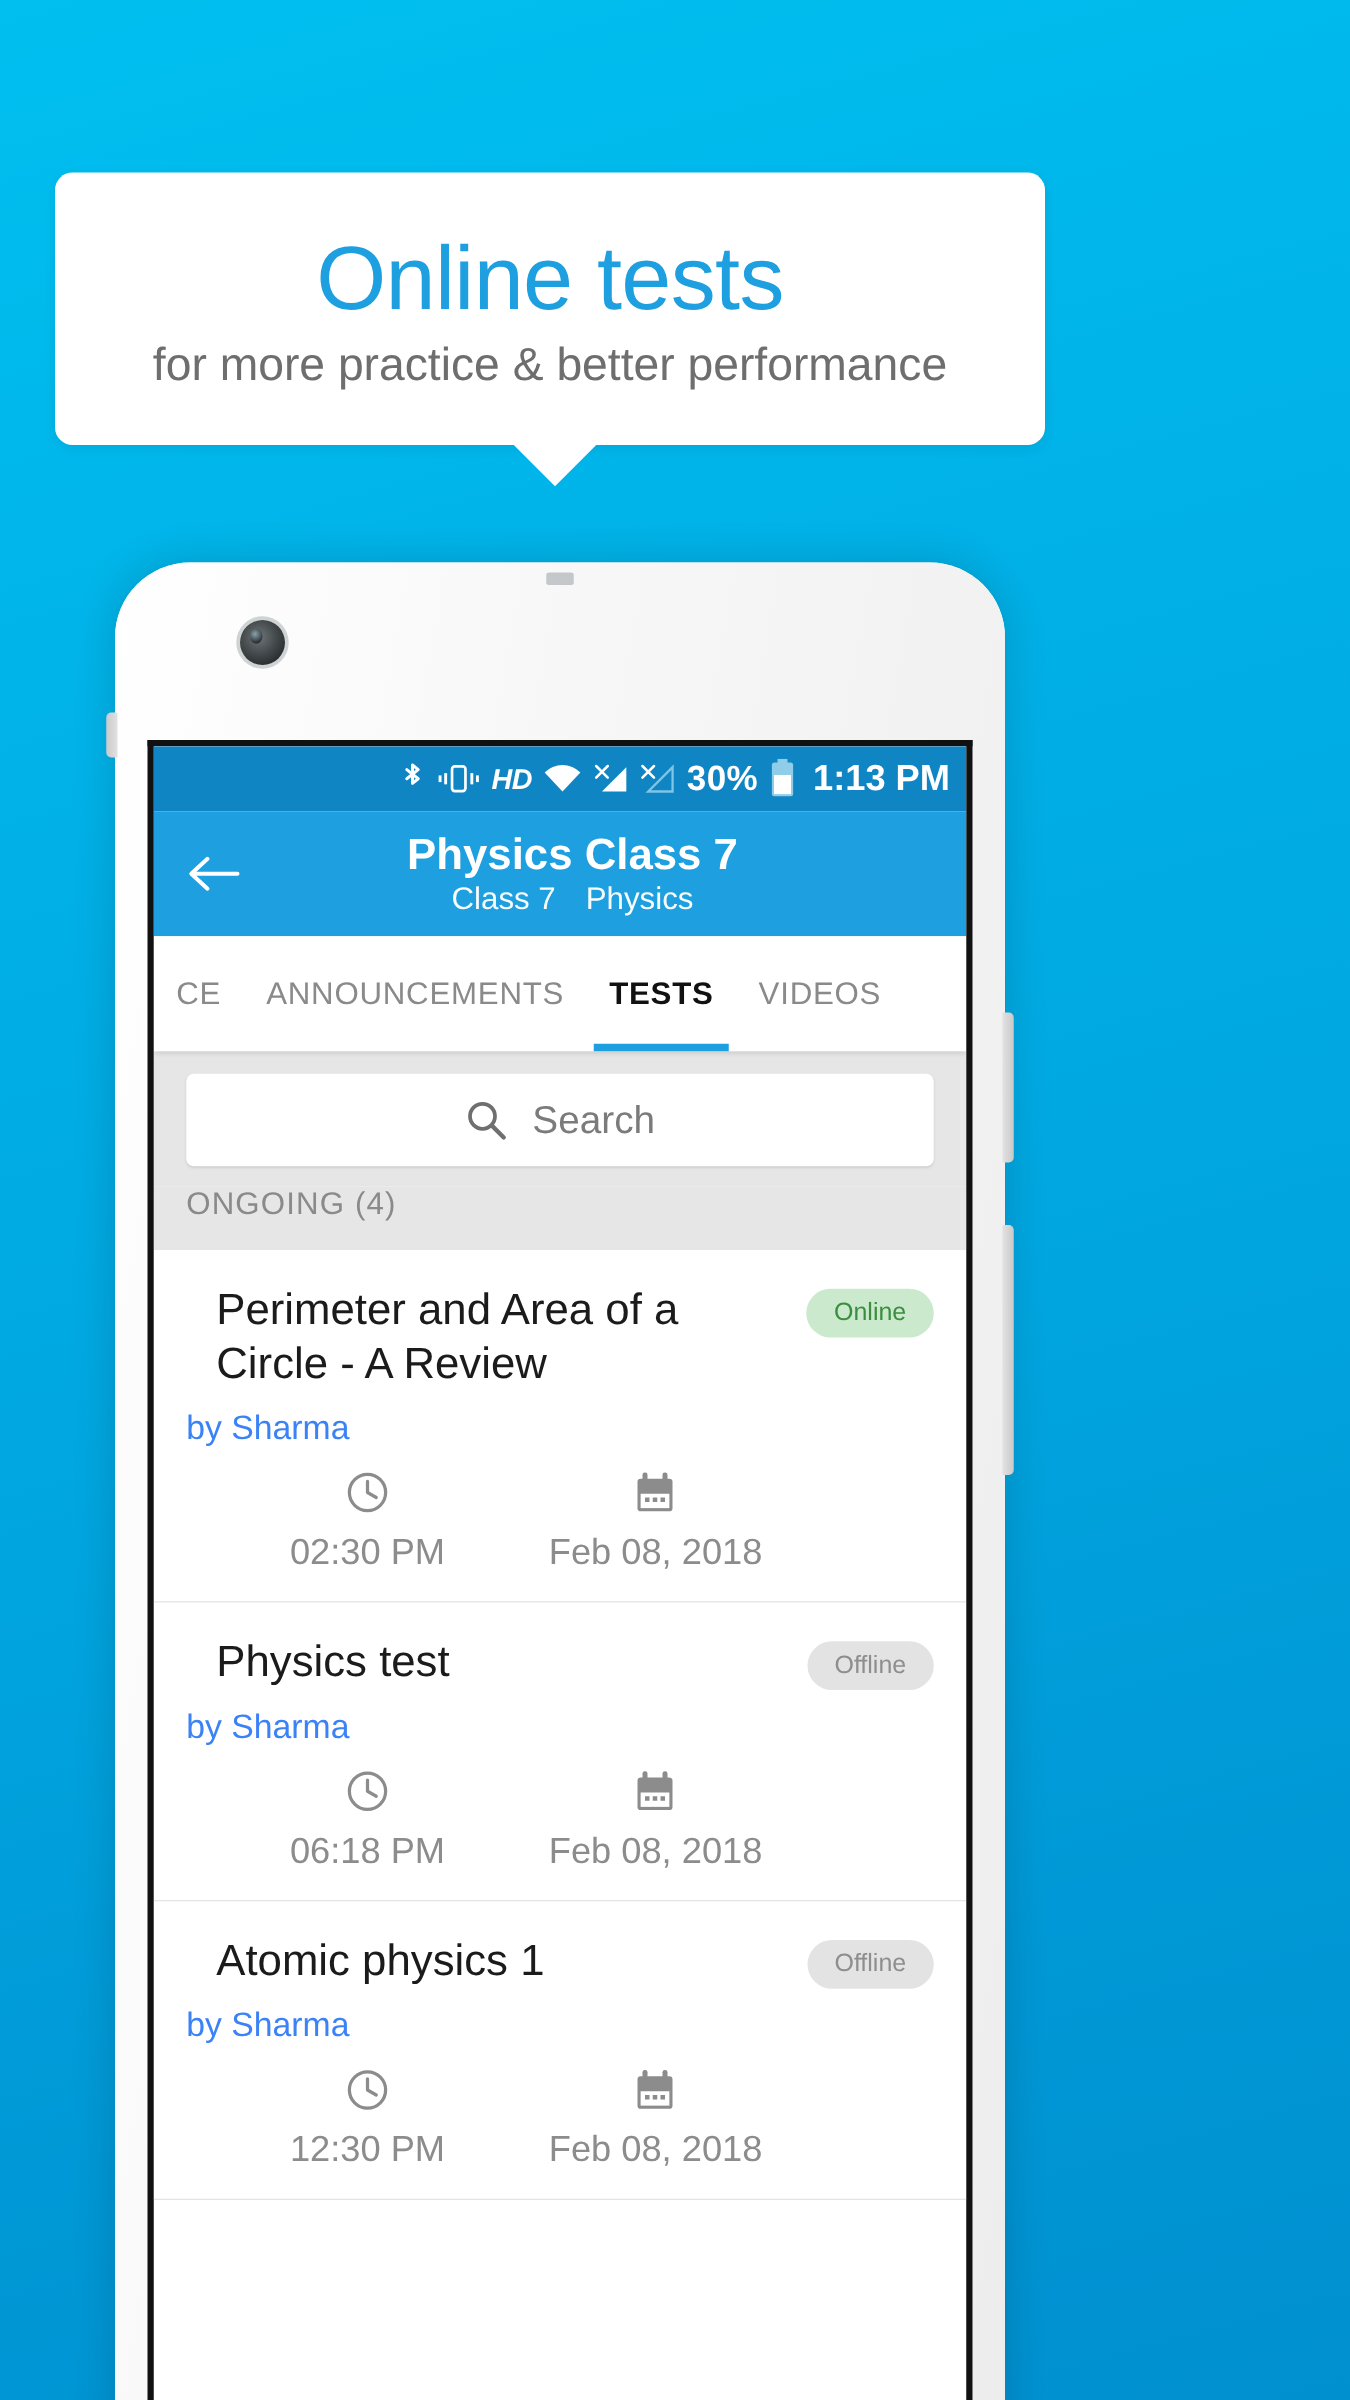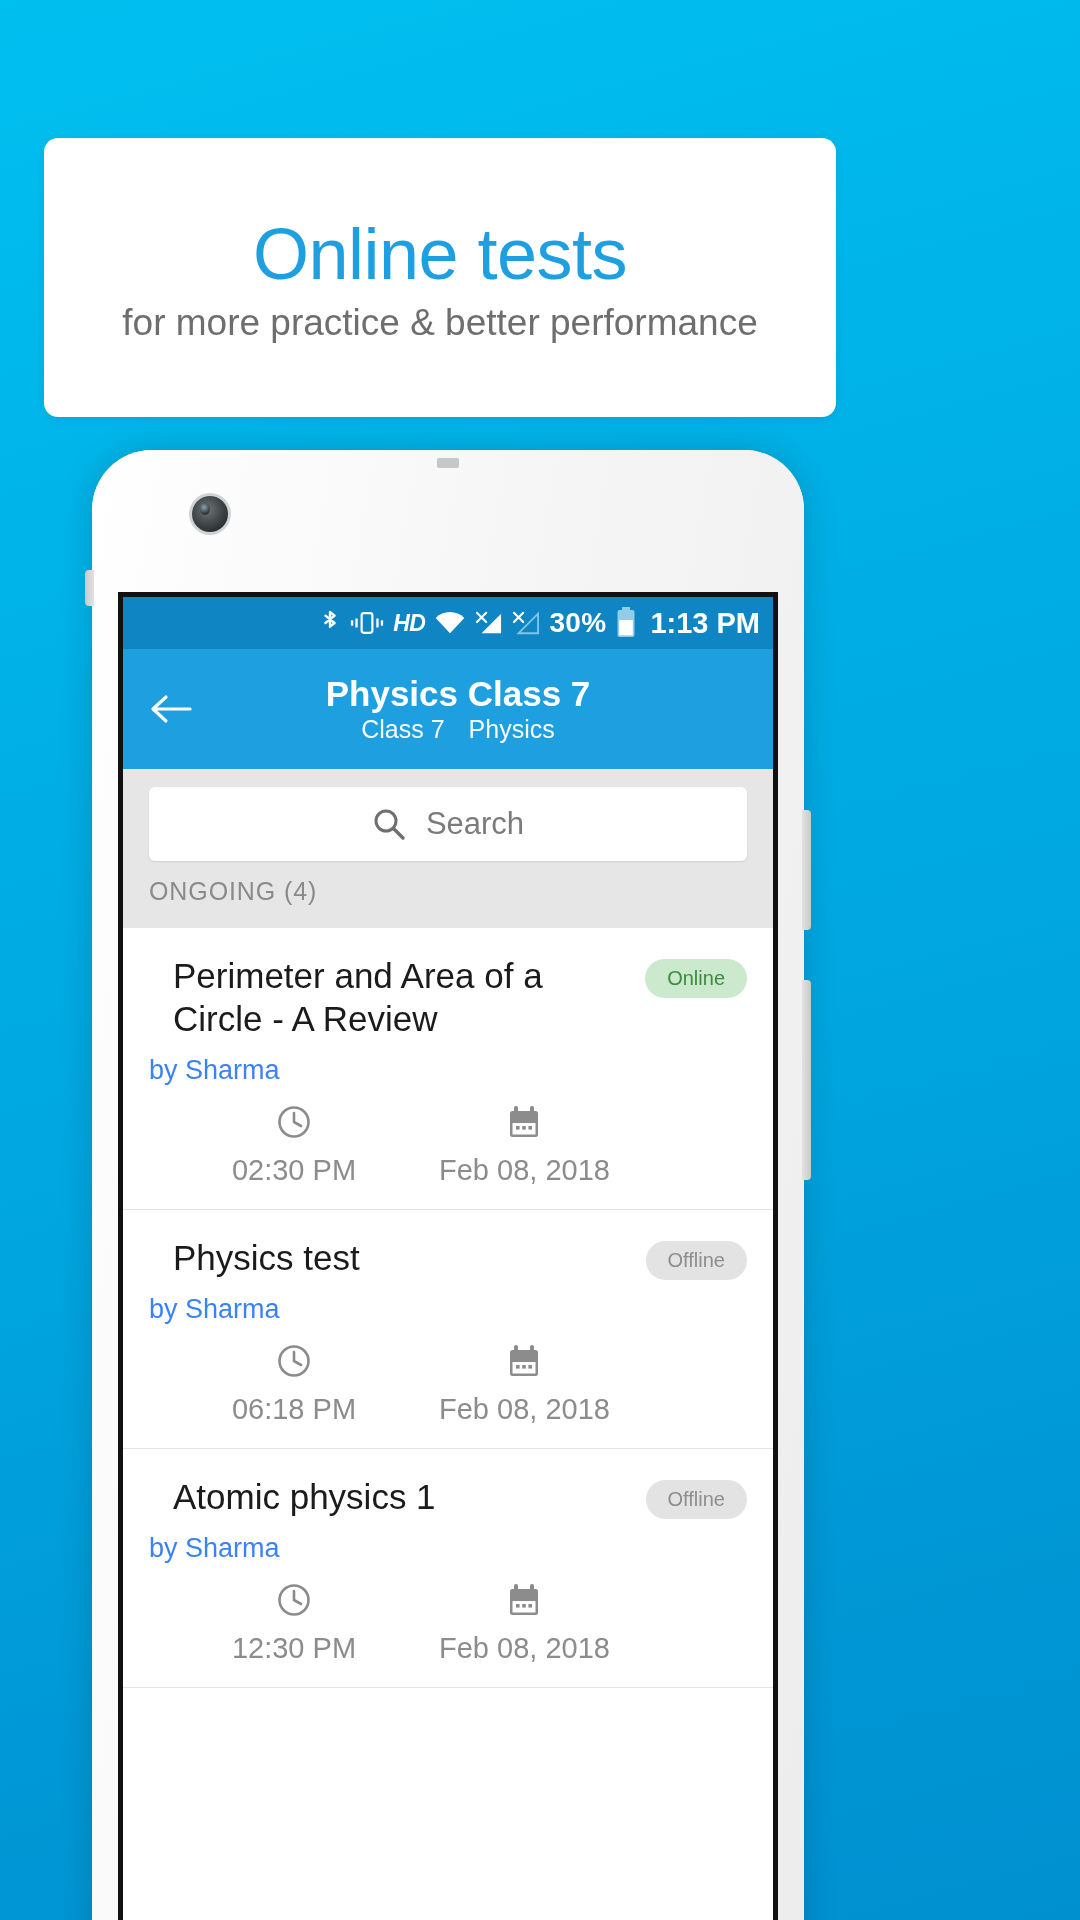--- a/index.html
+++ b/index.html
@@ -5,21 +5,21 @@
   * { margin:0; padding:0; box-sizing:border-box; }
   html,body { width:1080px; height:1920px; overflow:hidden; }
   body {
     font-family:"Liberation Sans", sans-serif;
     background:linear-gradient(165deg,#00C0F0 0%, #00B2E8 28%, #00A6E0 55%, #0098D6 80%, #0090D0 100%);
     position:relative;
   }
 
   
   .callout{
-    position:absolute; left:44px; top:138px; width:792px; height:279px;
+    position:absolute; left:44px; top:138px; width:792px; height:218px;
     background:#fff; border-radius:14px;
     box-shadow:0 2px 10px rgba(0,0,0,0.07);
     display:flex; flex-direction:column; align-items:center; justify-content:center;
   }
   .callout-title{
     font-size:72px; color:#1E9FE0; font-weight:400; letter-spacing:-0.5px;
     line-height:1.0; margin-top:6px;
   }
   .callout-sub{
     font-size:37px; color:#6E6E6E; font-weight:400; margin-top:12px; letter-spacing:0px;
@@ -75,21 +75,21 @@
     height:52px; background:#0F85C4; display:flex; align-items:center;
     justify-content:flex-end; padding-right:13px; gap:9px; color:#fff;
   }
   .sb-ico{ display:flex; align-items:center; }
   .sb-text{ font-size:28px; font-weight:700; letter-spacing:0.3px; }
   .sb-time{ font-size:29px; font-weight:700; margin-left:4px; }
   .hd{ font-size:23px; font-weight:700; font-style:italic; letter-spacing:-.5px;}
 
   
   .appbar{
-    height:120px; background:#1E9FE0; color:#fff; position:relative;
+    height:100px; background:#1E9FE0; color:#fff; position:relative;
     display:flex; align-items:center;
   }
   .back{ position:absolute; left:26px; top:50%; transform:translateY(-50%); width:44px; height:44px;
          display:flex; align-items:center; justify-content:center; cursor:pointer;}
   .appbar-titles{ width:100%; text-align:center; padding-left:40px; padding-right:20px; }
   .appbar-title{ font-size:35px; font-weight:700; line-height:1.12; }
   .appbar-sub{ font-size:25px; font-weight:400; margin-top:2px; opacity:.97; }
   .appbar-sub span{ margin:0 12px; }
 
   
@@ -205,20 +205,26 @@
         </svg>
       </div>
       <div class="appbar-titles">
         <div class="appbar-title">Physics Class 7</div>
         <div class="appbar-sub">
           <span>Class 7</span><span>Physics</span>
         </div>
       </div>
     </div>
 
+    <div class="tabs">
+      <div class="tab">CE</div>
+      <div class="tab">ANNOUNCEMENTS</div>
+      <div class="tab active">TESTS</div>
+      <div class="tab">VIDEOS</div>
+    </div>
 
     <div class="search-wrap">
       <div class="search-box">
         <span>
           <svg width="34" height="34" viewBox="0 0 34 34">
             <circle cx="14" cy="14" r="10" fill="none" stroke="#6F6F6F" stroke-width="3"></circle>
             <path d="M21.5 21.5 L31 31" stroke="#6F6F6F" stroke-width="3.4" stroke-linecap="round"></path>
           </svg>
         </span>
         <span class="search-placeholder">Search</span>

